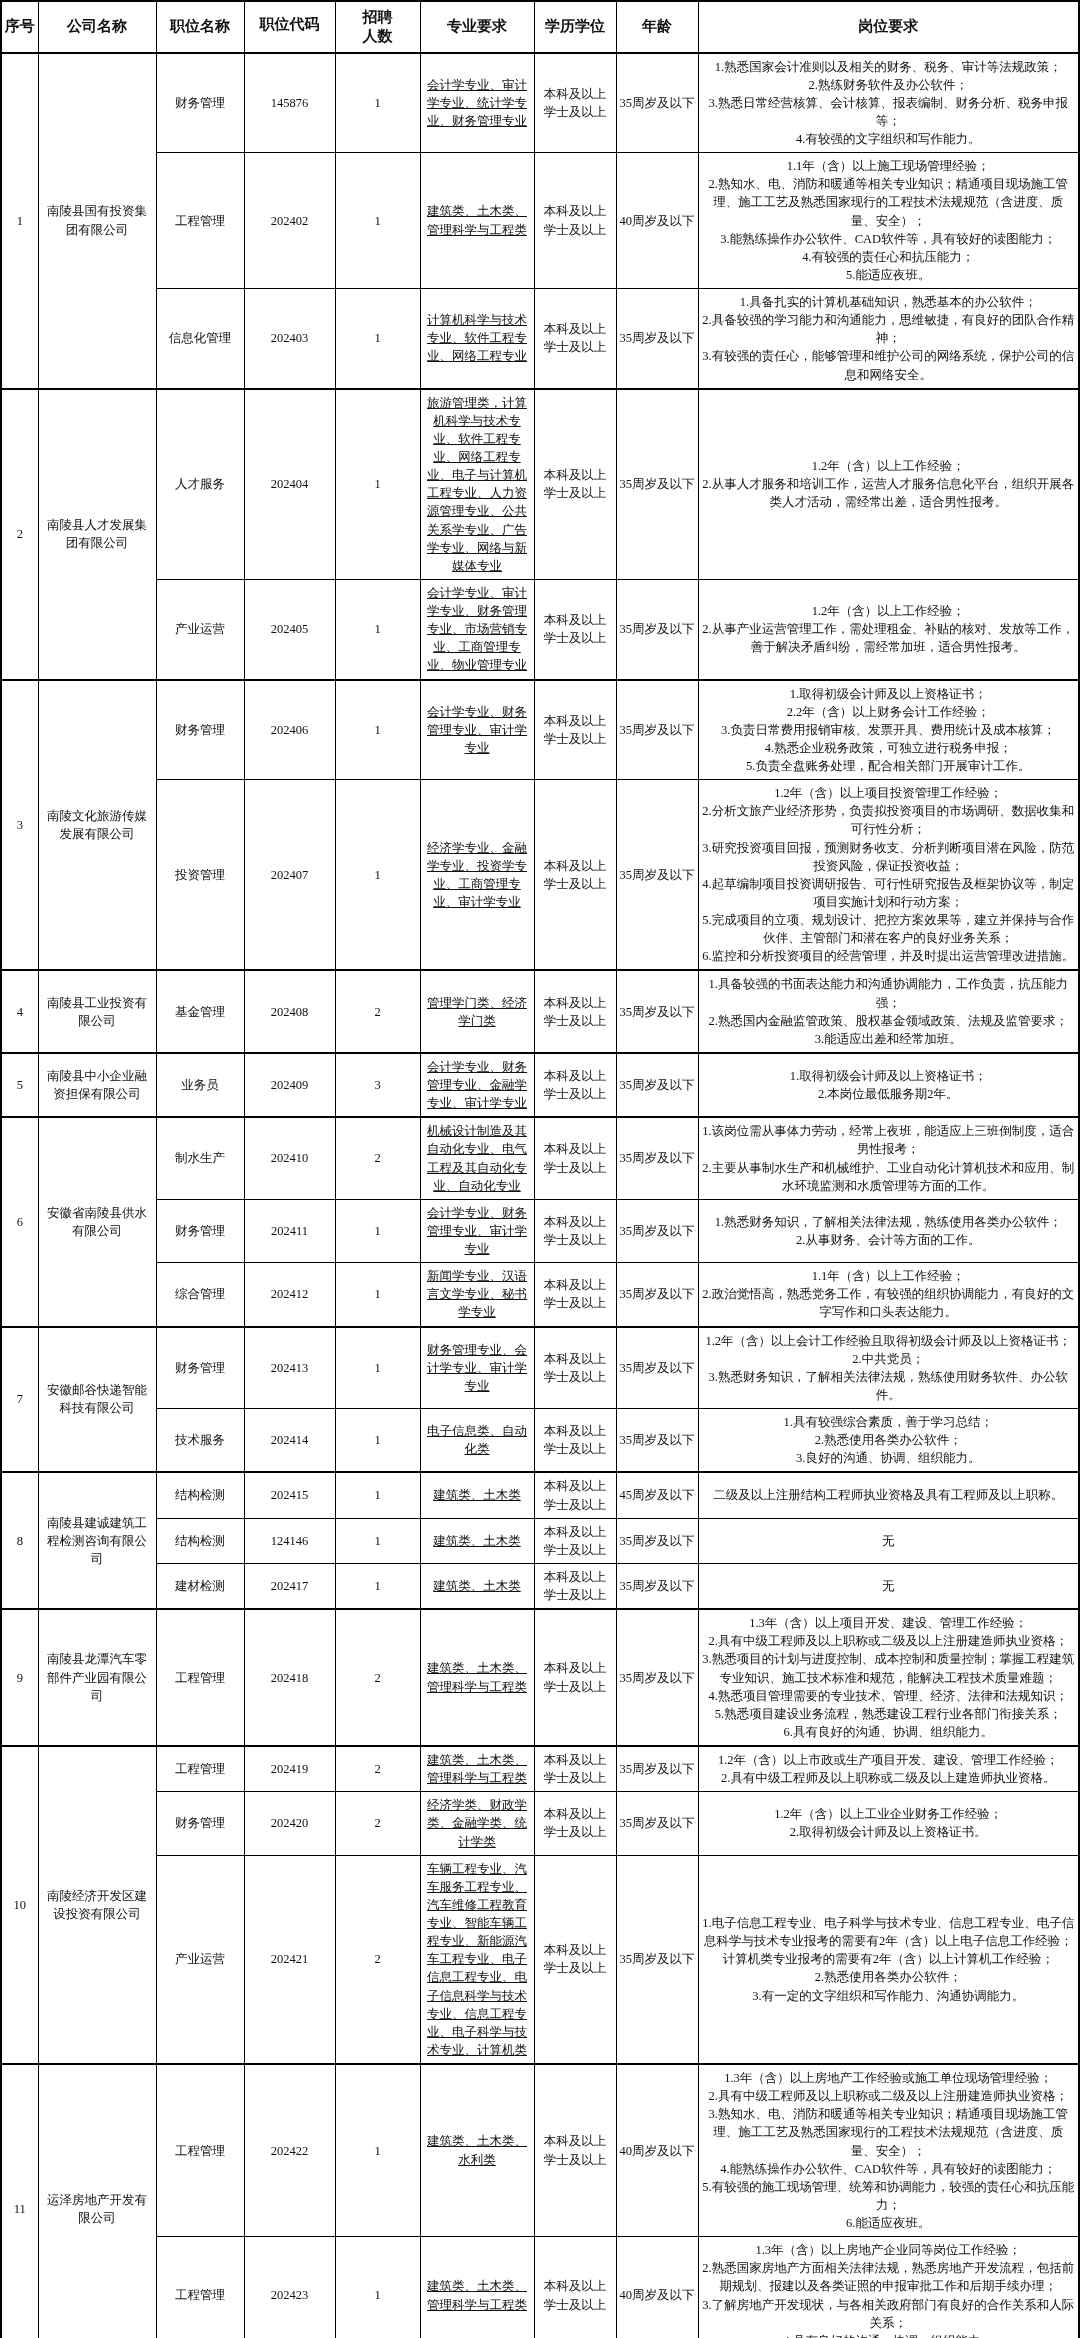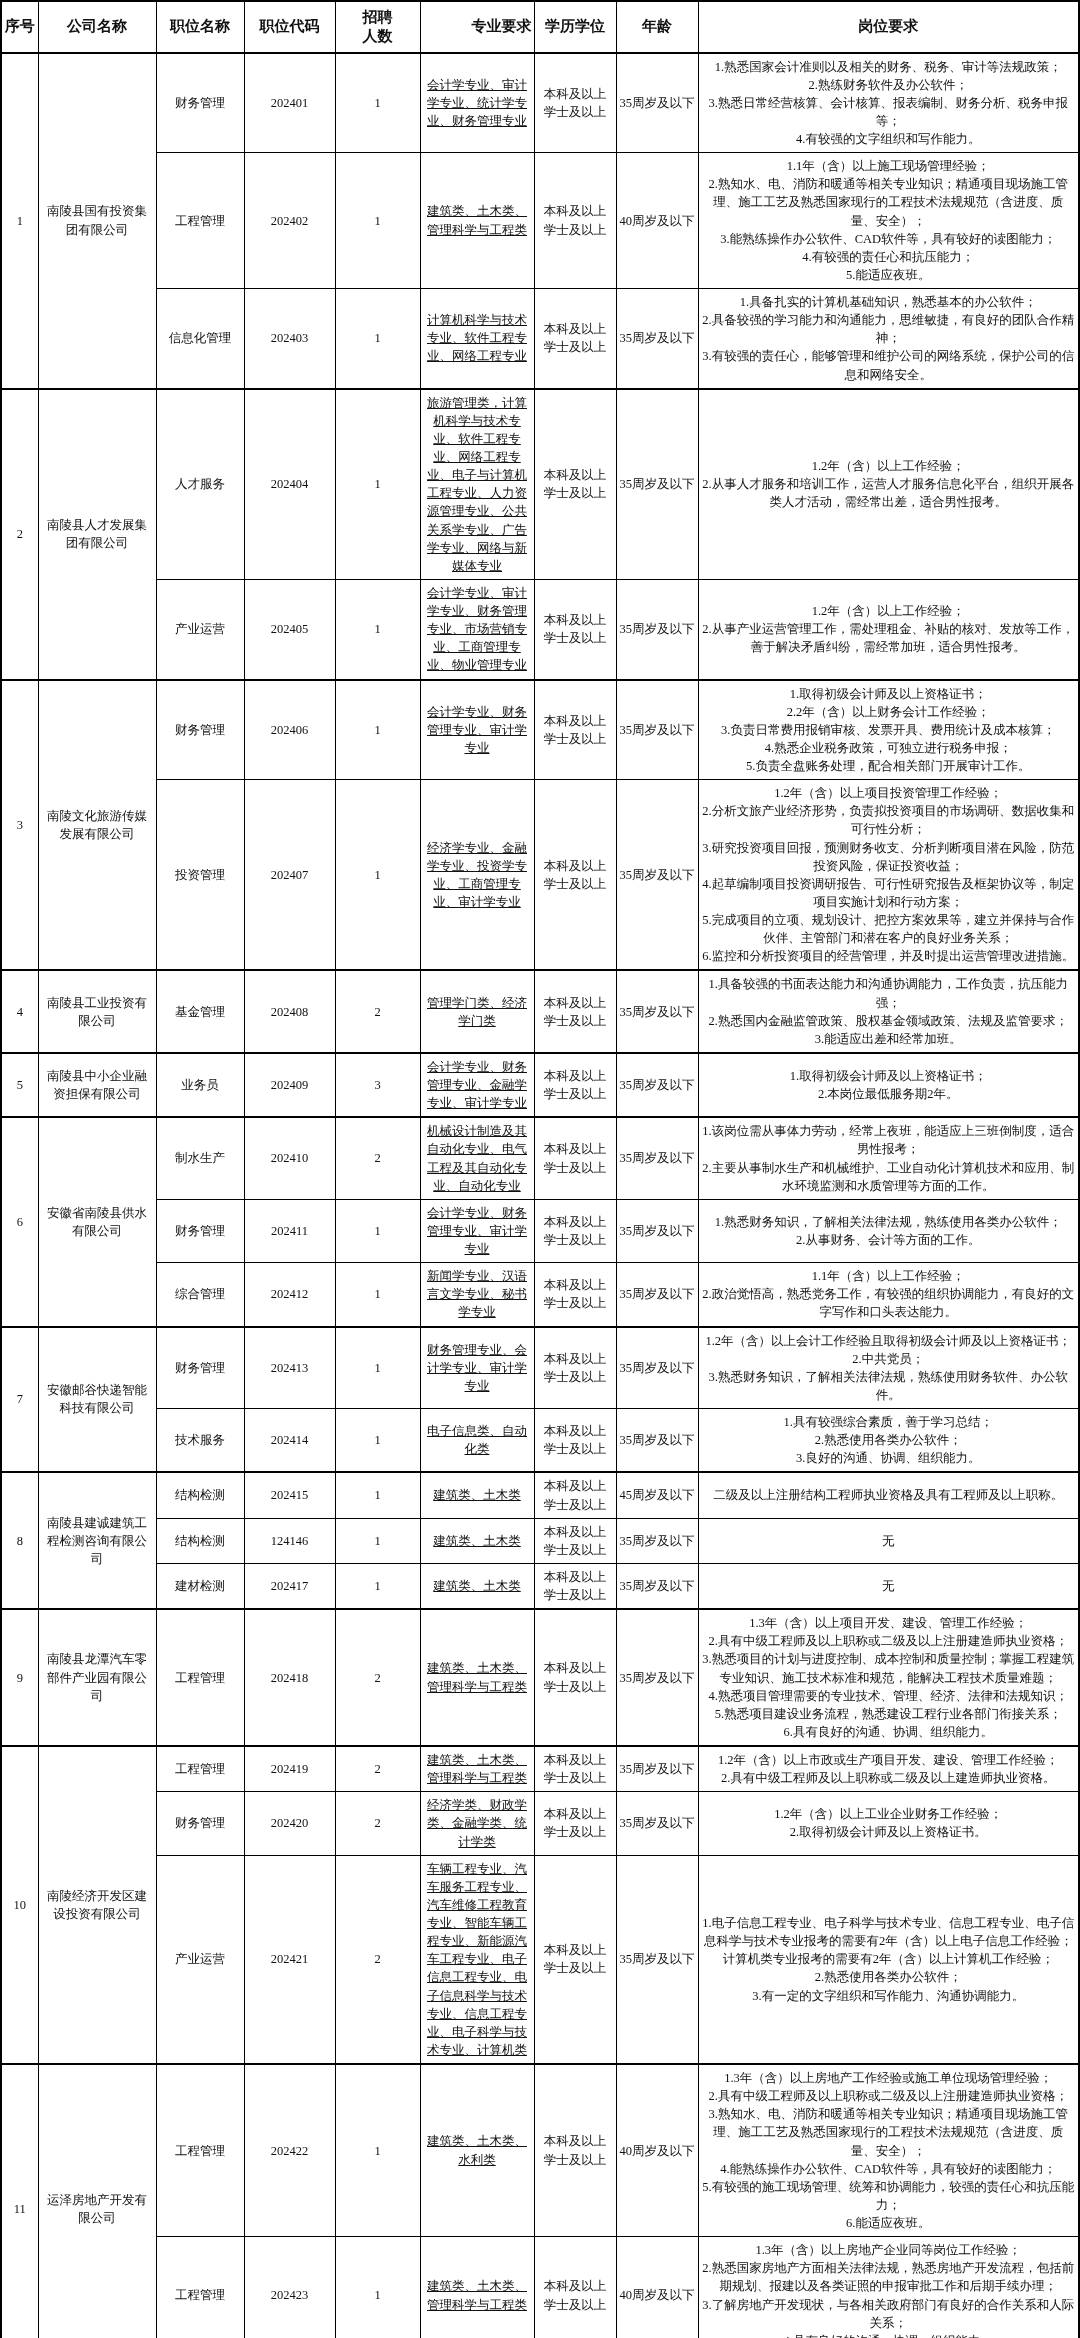--- a/index.html
+++ b/index.html
@@ -29,35 +29,35 @@
         <col style="width:114px">
       <col style="width:82px">
         <col style="width:82px">
         <col style="width:381px">
     </colgroup>
     <thead>
         <tr>
           <th style="white-space: pre-line; margin-left: 28px;">序号</th>
           <th style="white-space: pre-line;">公司名称</th>
           <th style="white-space: pre-line;">职位名称</th>
-          <th style="white-space: pre-line;">职位代码</th>
+          <th style="white-space: pre-line; font-family: Liberation Mono, monospace;">职位代码</th>
           <th style="white-space: pre-line; margin-left: 32px;">招聘
 人数</th>
-          <th style="white-space: pre-line; text-align: right;">专业要求</th>
+          <th style="white-space: pre-line;">专业要求</th>
           <th style="white-space: pre-line;">学历学位</th>
           <th style="white-space: pre-line; text-align: center;">年龄</th>
           <th style="white-space: pre-line;">岗位要求</th>
         </tr>
       </thead>
     <tbody>
         <tr class="group-start">
           <td class="c-no" rowspan="3">1</td>
           <td class="c-company" rowspan="3">南陵县国有投资集团有限公司</td>
           <td class="c-pos">财务管理</td>
-          <td class="c-code">202401</td>
+          <td class="c-code">145876</td>
           <td class="c-count">1</td>
           <td class="c-major">会计学专业、审计学专业、统计学专业、财务管理专业</td>
           <td class="c-edu">本科及以上
 学士及以上</td>
           <td class="c-age">35周岁及以下</td>
           <td class="c-req">1.熟悉国家会计准则以及相关的财务、税务、审计等法规政策；
 2.熟练财务软件及办公软件；
 3.熟悉日常经营核算、会计核算、报表编制、财务分析、税务申报等；
 4.有较强的文字组织和写作能力。</td>
         </tr>

